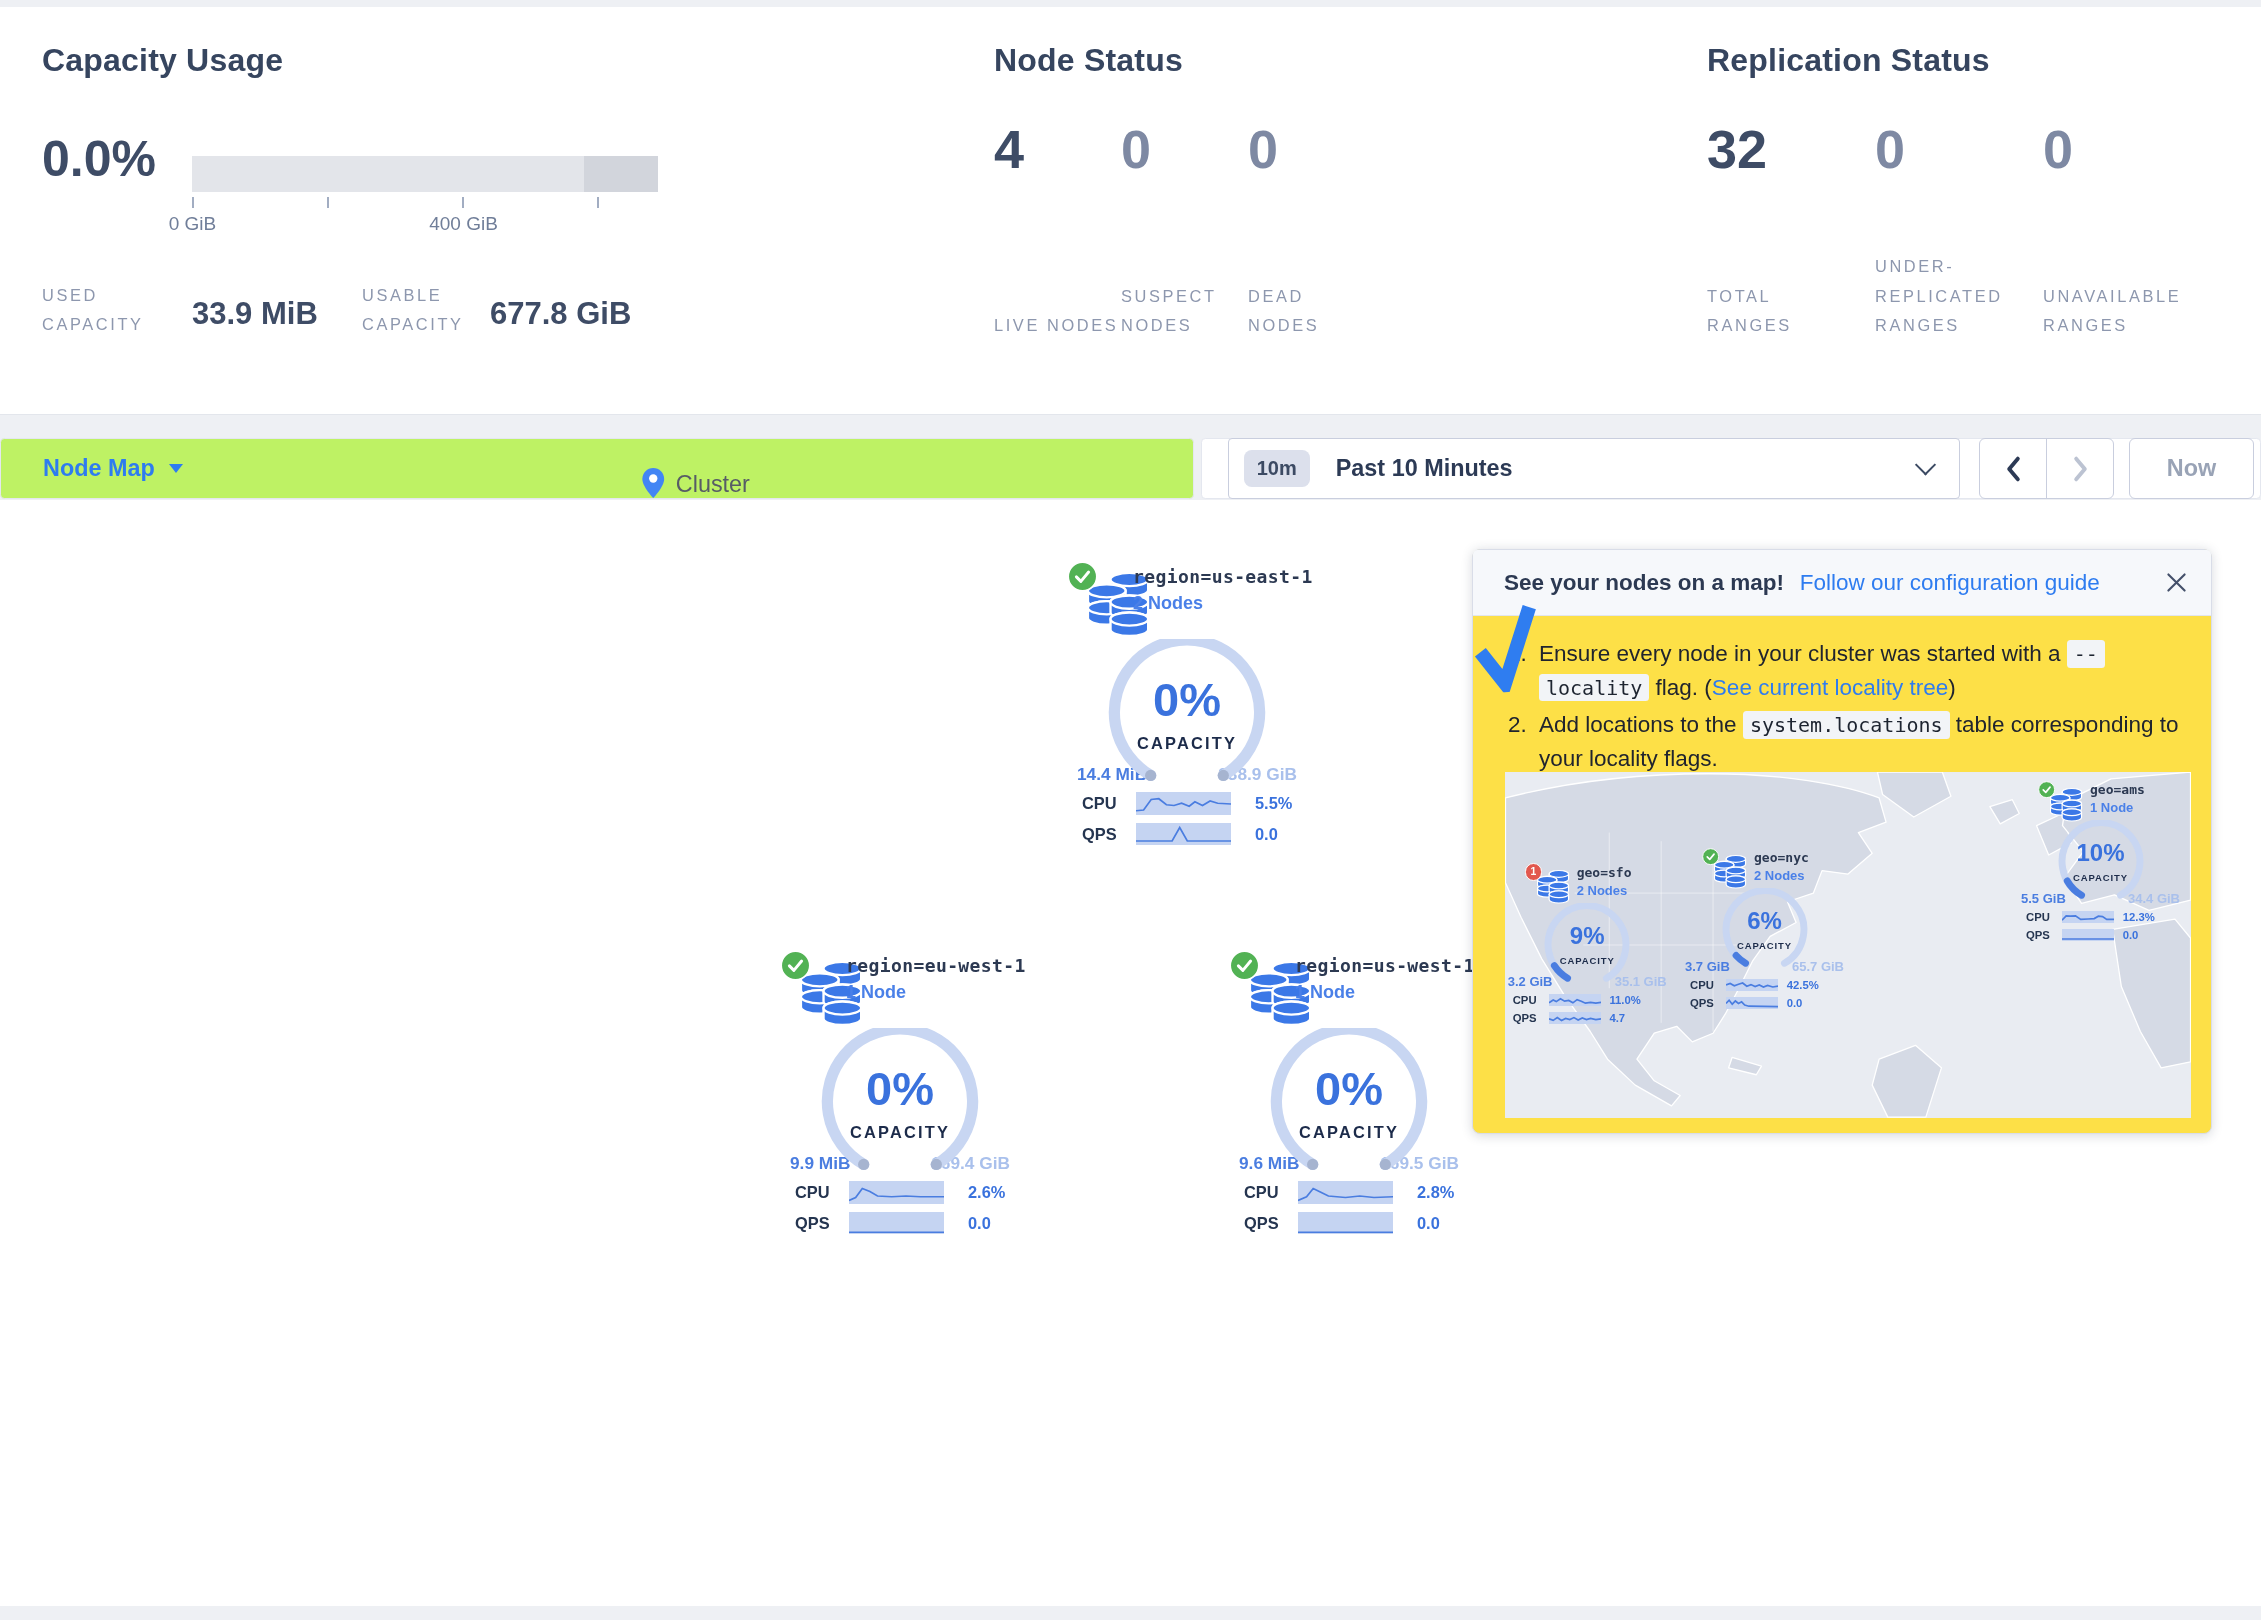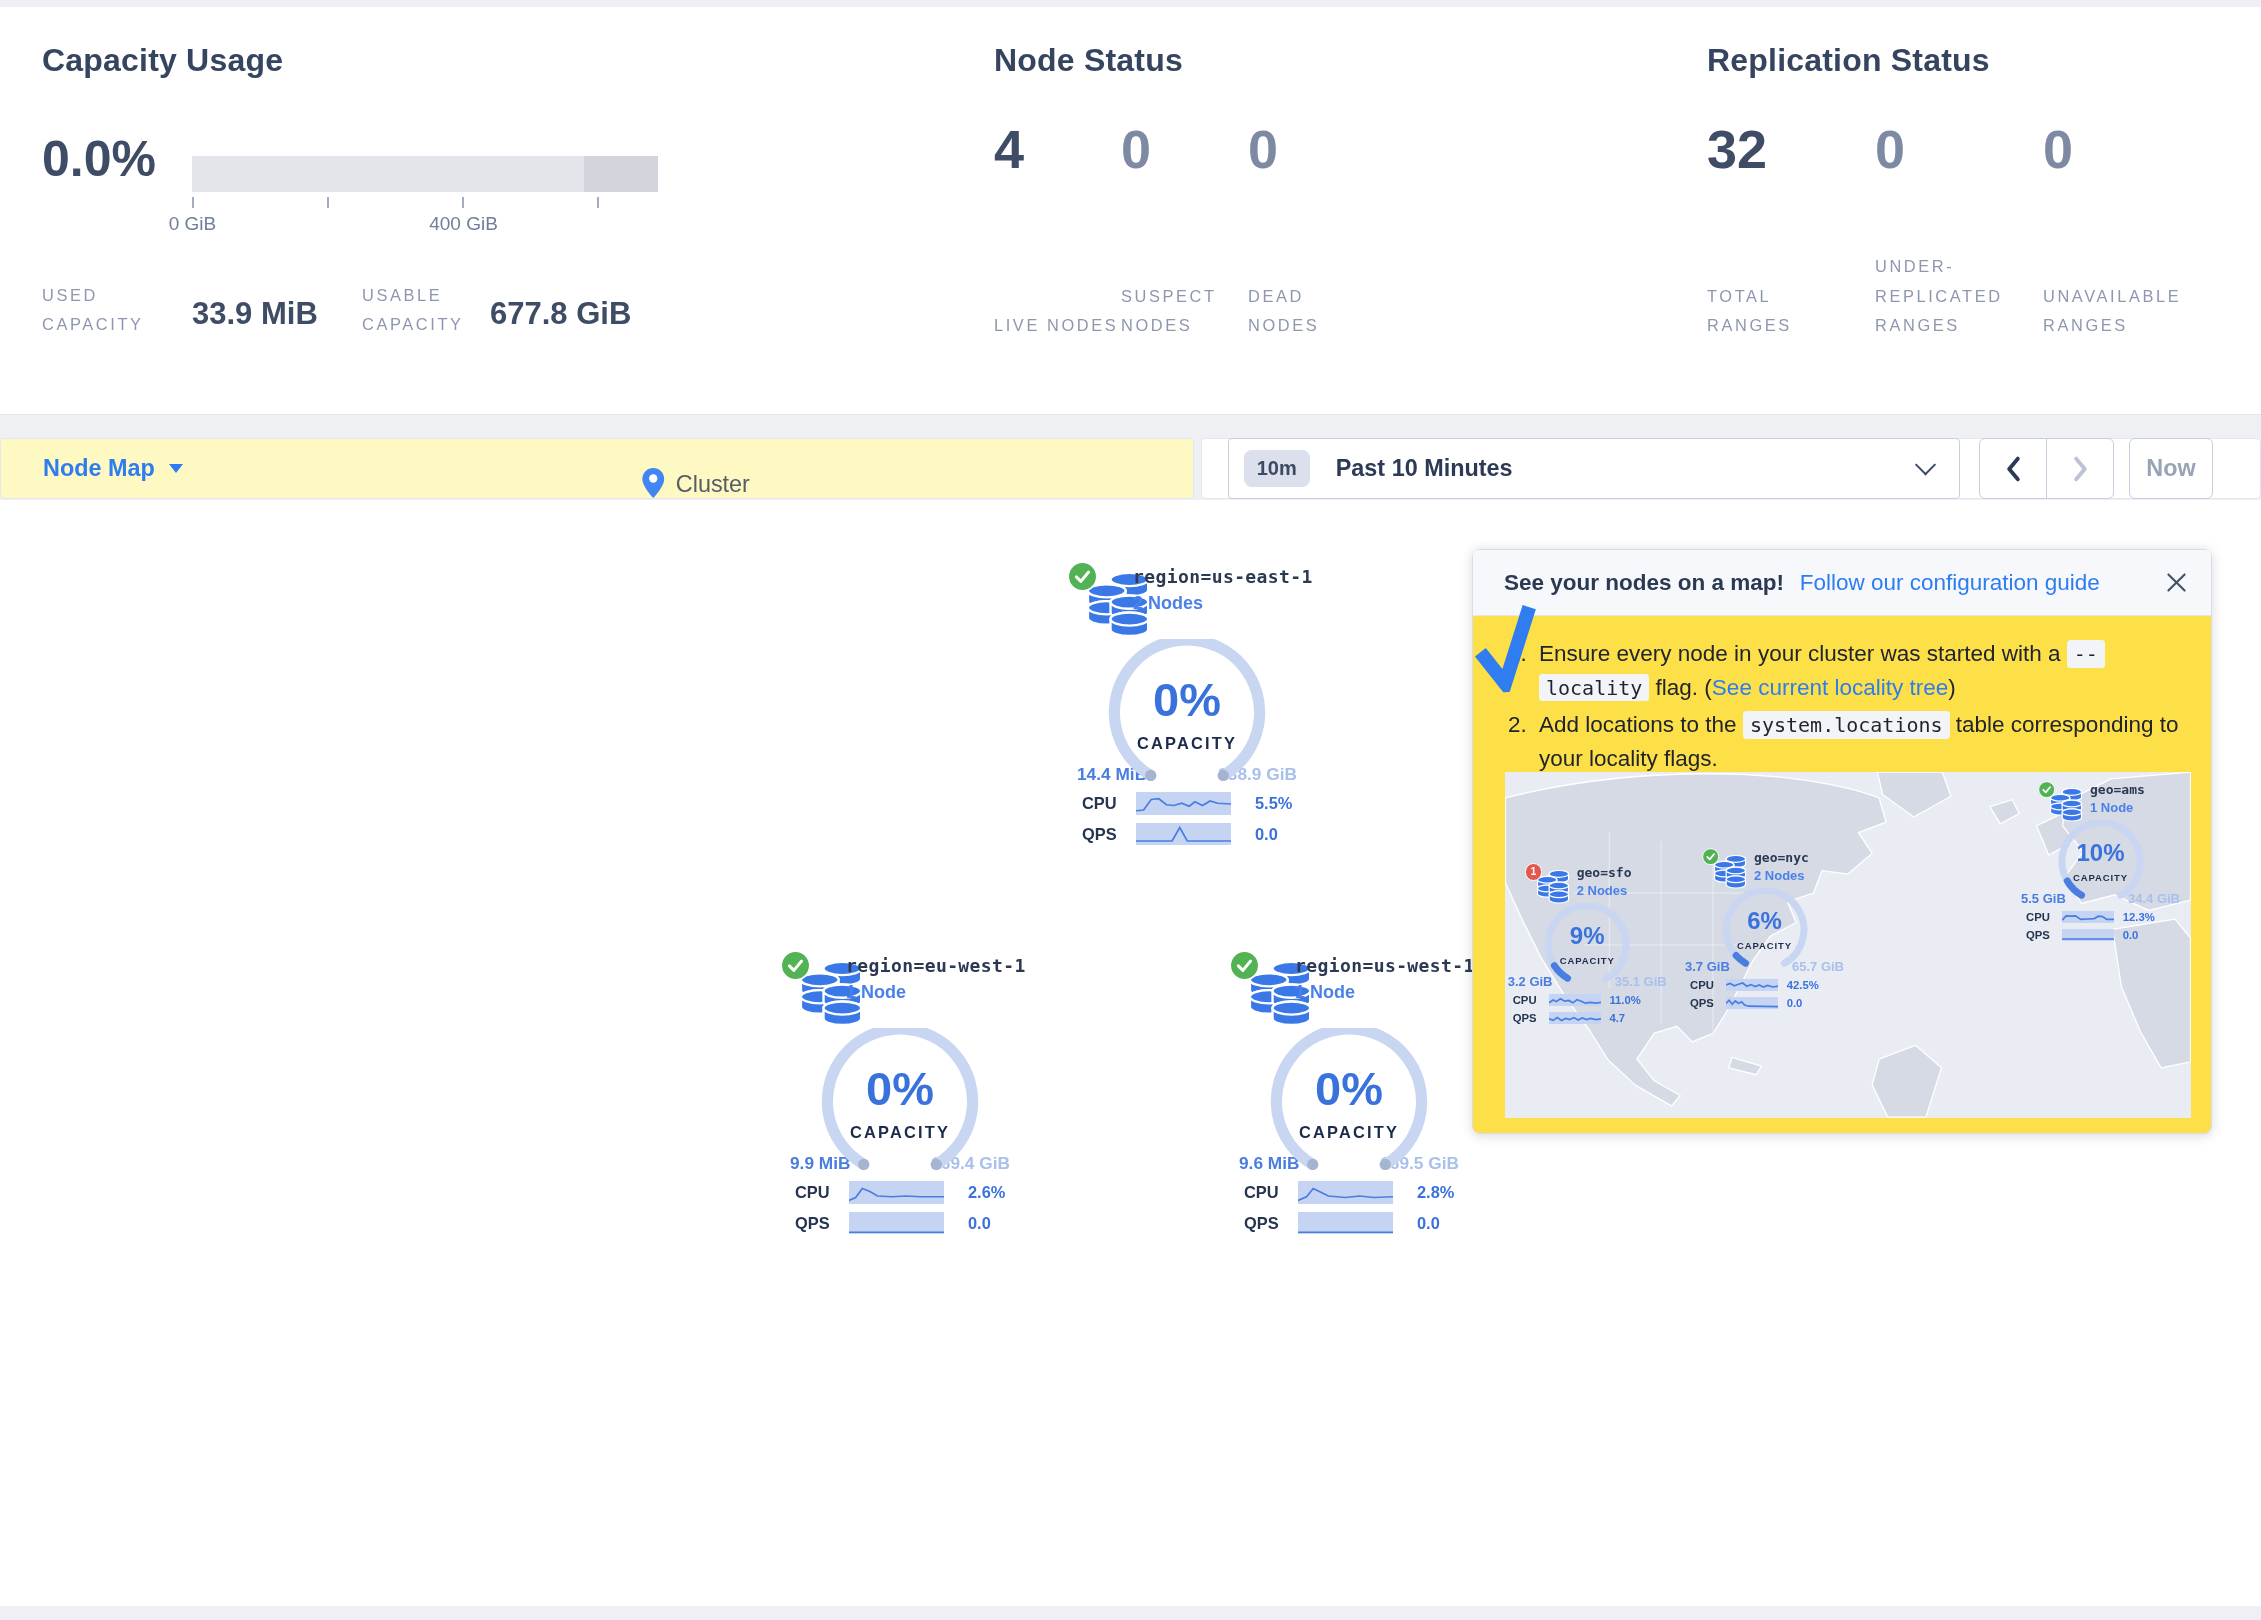--- a/index.html
+++ b/index.html
@@ -19,35 +19,35 @@
   .stat-row{position:absolute;top:111px;height:223px;display:flex;}
   .stat-col{display:flex;flex-direction:column;}
   .stat-value{font-size:54px;font-weight:700;color:#7e89a3;}
   .stat-col.strong .stat-value{color:#3e4c66;}
   .stat-label{margin-top:auto;font-size:16.4px;letter-spacing:2.6px;color:#8d97ae;line-height:1.8;}
   .nodes-row .stat-col{width:127px;}
   .repl-row .stat-col{width:168px;}
   .stat-label{max-width:143px;}
 
   
-  .toolbar-left{position:absolute;left:0;top:438px;width:1194px;height:61px;background:#fef9c3;border:0.9px solid #e4e7ef;border-radius:4.3px;box-sizing:border-box;}
+  .toolbar-left{position:absolute;left:0;top:438px;width:1194px;height:61px;background:#bef264;border:0.9px solid #e4e7ef;border-radius:4.3px;box-sizing:border-box;}
   .nodemap{position:absolute;left:42px;top:0;height:100%;display:flex;align-items:center;gap:14px;cursor:pointer;}
   .nodemap-label{font-size:23.4px;font-weight:600;color:#2e7cf0;}
   .caret-down{width:0;height:0;border-left:7.8px solid transparent;border-right:7.8px solid transparent;border-top:9.5px solid #2e7cf0;}
   .cluster{position:absolute;left:641px;top:0;height:100%;display:flex;align-items:flex-end;gap:11.3px;}
   .cluster-label{font-size:23.4px;color:#575c66;}
   .toolbar-right{position:absolute;left:1201px;top:438px;width:1060px;height:61px;background:#fff;border:0.9px solid #e4e7ef;border-radius:4.3px;box-sizing:border-box;}
   .time-select{position:absolute;left:26px;top:-0.9px;width:732px;height:61px;border:0.9px solid #c9cede;border-radius:4px;display:flex;align-items:center;box-sizing:border-box;background:#fff;cursor:pointer;}
   .time-badge{margin-left:14.7px;background:#dce0ec;border-radius:7.8px;padding:7px 13px;font-size:20px;font-weight:700;color:#3c4a63;}
   .time-label{margin-left:26px;font-size:23.4px;font-weight:700;color:#2c3a55;}
   .chev-down{margin-left:auto;margin-right:26px;width:13px;height:13px;border-right:2.2px solid #3c4a63;border-bottom:2.2px solid #3c4a63;transform:rotate(45deg) translate(-2.6px,-2.6px);}
   .time-arrows{position:absolute;left:777px;top:-0.9px;width:135px;height:61px;border:0.9px solid #c9cede;border-radius:6px;display:flex;box-sizing:border-box;background:#fff;}
   .arrow-cell{flex:1;display:flex;align-items:center;justify-content:center;cursor:pointer;}
   .arrow-cell:first-child{border-right:0.9px solid #c9cede;}
-  .now-btn{position:absolute;left:927px;top:-0.9px;width:84px;height:61px;border:0.9px solid #c9cede;border-radius:6px;display:flex;align-items:center;justify-content:center;font-size:23.4px;font-weight:700;color:#99a3b6;box-sizing:border-box;background:#fff;cursor:pointer;}
+  .now-btn{position:absolute;left:927px;top:-0.9px;width:125px;height:61px;border:0.9px solid #c9cede;border-radius:6px;display:flex;align-items:center;justify-content:center;font-size:23.4px;font-weight:700;color:#99a3b6;box-sizing:border-box;background:#fff;cursor:pointer;}
 
   
   .main{position:absolute;left:0;top:500px;width:2261px;height:1106px;background:#fff;}
 
   .node-card{position:absolute;width:286px;}
   .nc-head{position:relative;height:73px;}
   .badge-ok{position:absolute;left:22.5px;top:0;width:31px;height:31px;z-index:2;}
   .db-icon{position:absolute;left:43px;top:10.4px;width:64px;height:66px;}
   .nc-texts{position:absolute;left:89px;top:5.2px;white-space:nowrap;}
   .nc-title{font-family:"DejaVu Sans Mono","Liberation Mono",monospace;font-size:18px;font-weight:700;color:#2c3952;letter-spacing:0.4px;}

